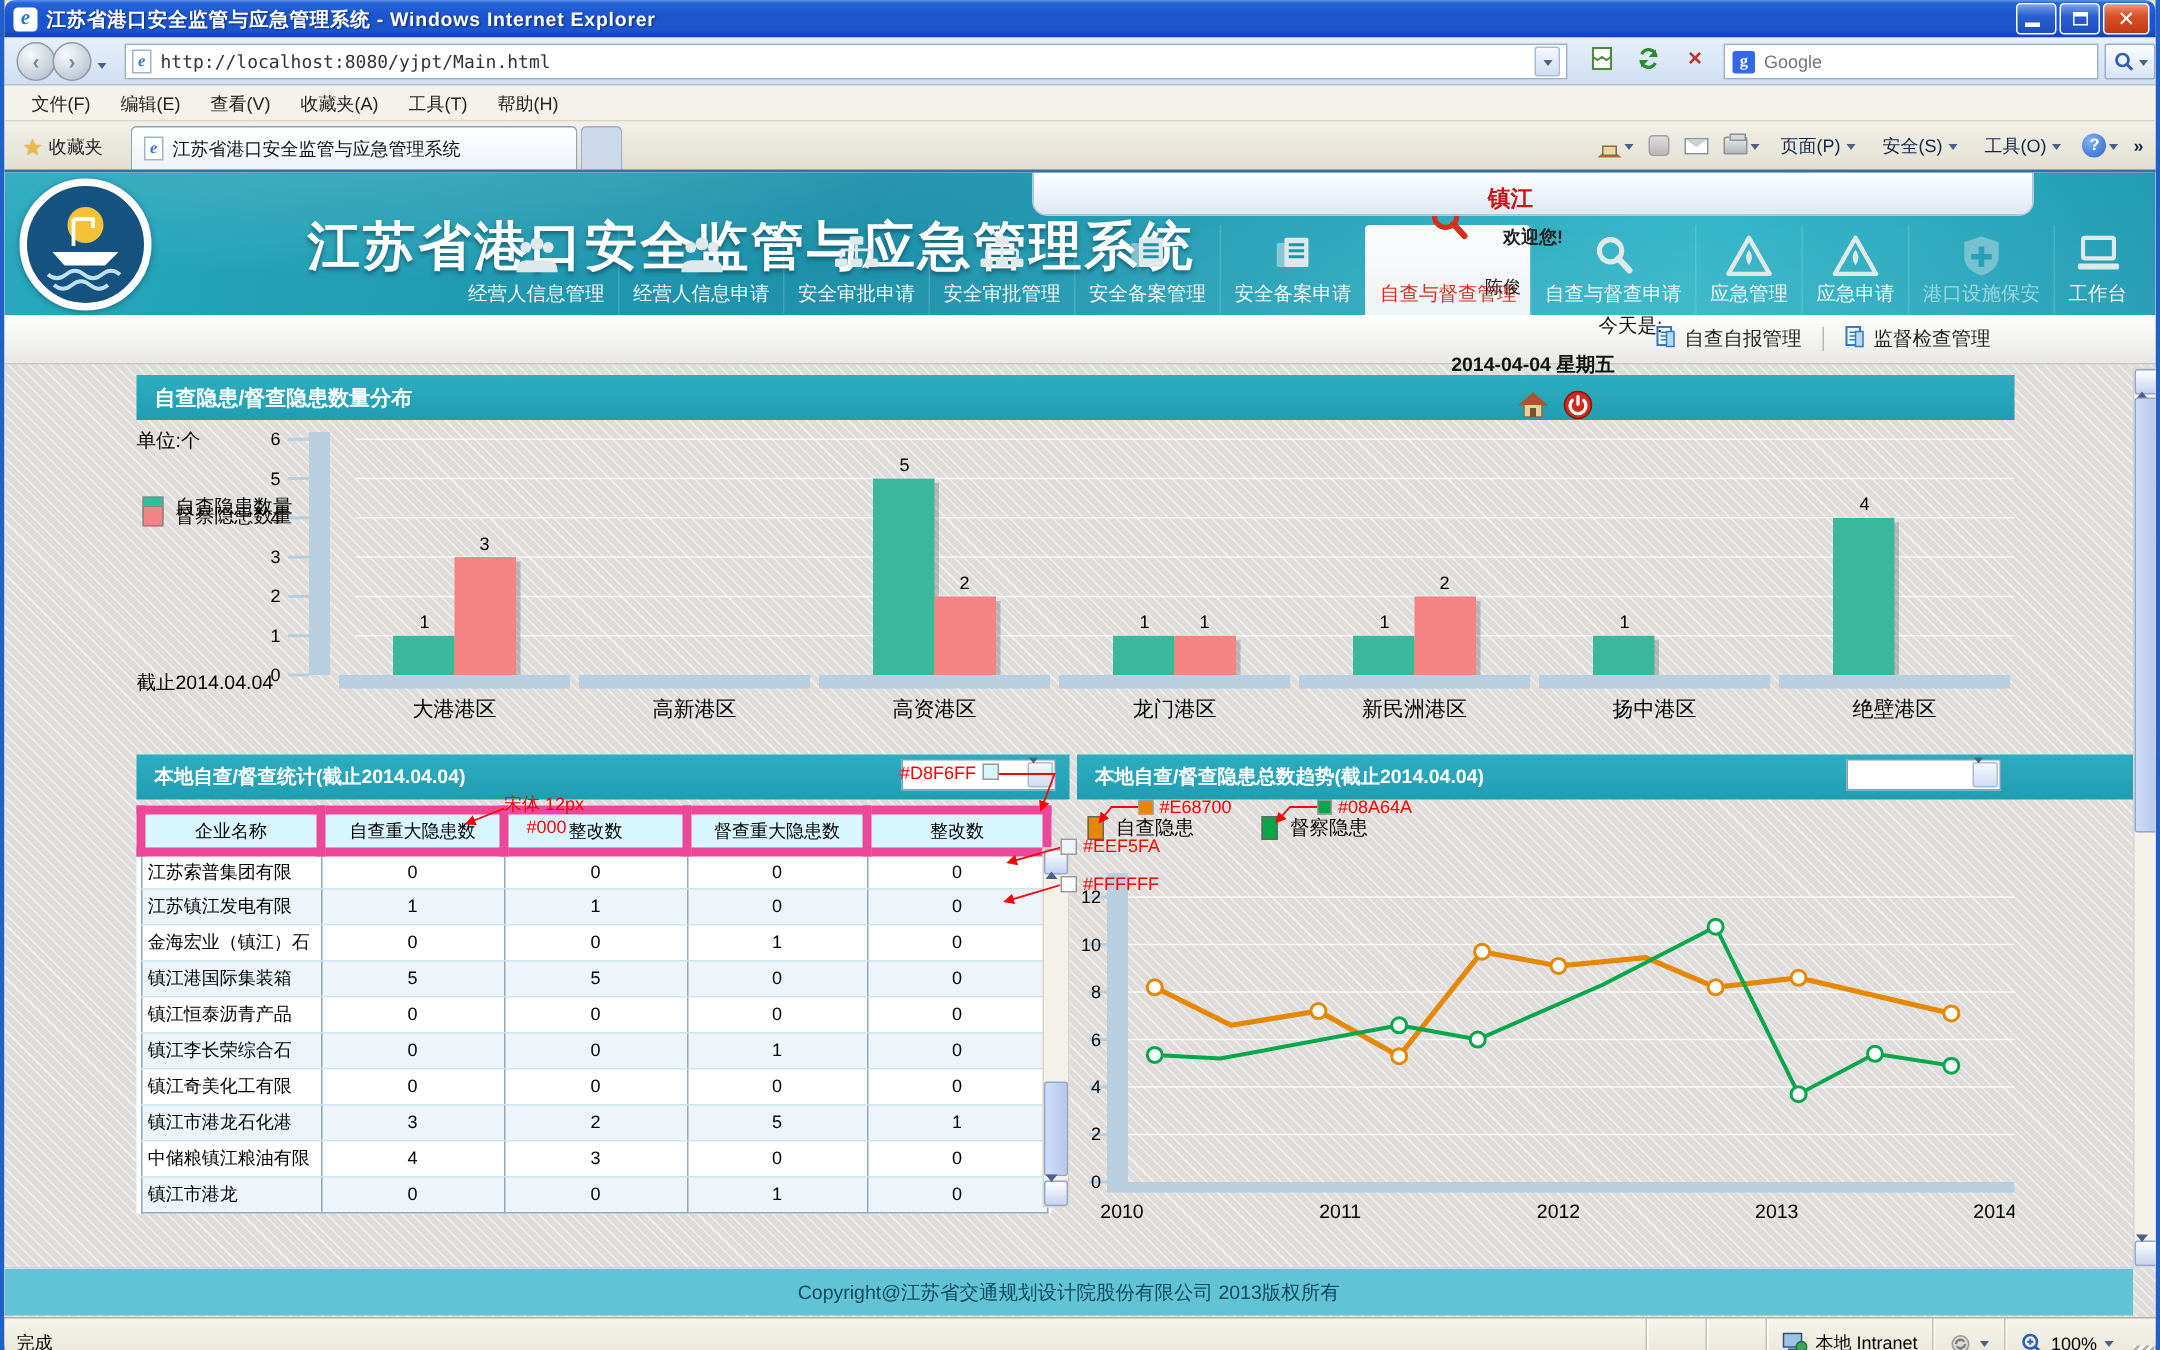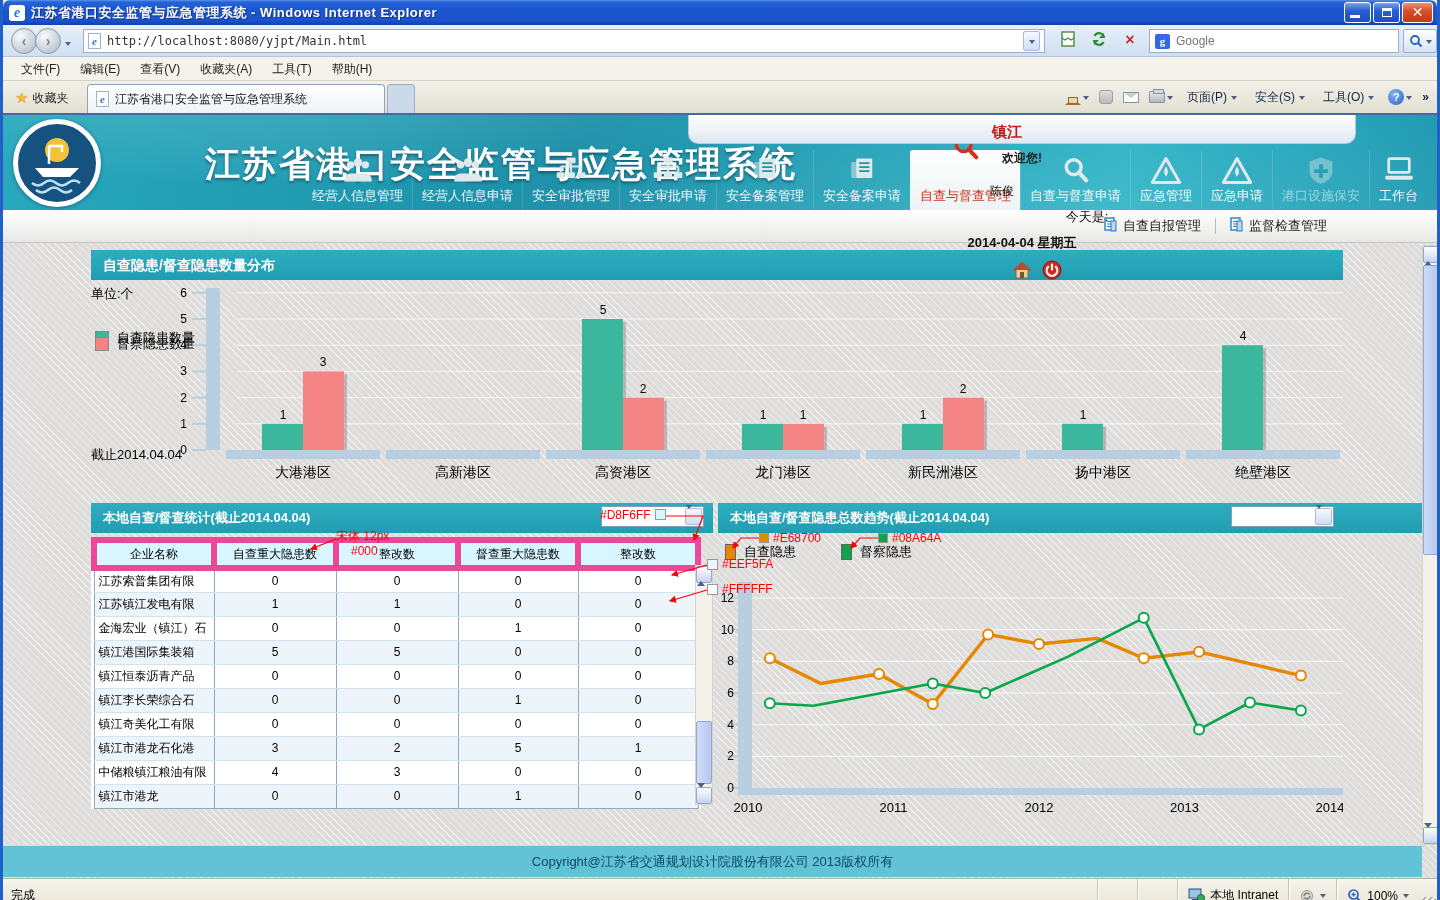--- a/index.html
+++ b/index.html
@@ -353,31 +353,31 @@
             <div class="nav-label">经营人信息申请</div>
           </div>
           <div class="nav-item">
             <span class="nav-ico"><svg viewBox="0 0 30 28" width="36" height="32" fill="currentColor">
                 <rect x="11" y="3" width="8" height="5" rx="1"></rect>
                 <path d="M15 8v3M6 11h18M6 11v5M15 11v5M24 11v5" stroke="currentColor" stroke-width="1.7" fill="none"></path>
                 <rect x="2.5" y="16" width="7" height="5" rx="1"></rect>
                 <rect x="11.5" y="16" width="7" height="5" rx="1"></rect>
                 <rect x="20.5" y="16" width="7" height="5" rx="1"></rect>
               </svg></span>
-            <div class="nav-label">安全审批管理</div>
+            <div class="nav-label">安全审批申请</div>
           </div>
           <div class="nav-item">
             <span class="nav-ico"><svg viewBox="0 0 30 28" width="36" height="32" fill="currentColor">
                 <rect x="11" y="3" width="8" height="5" rx="1"></rect>
                 <path d="M15 8v3M6 11h18M6 11v5M15 11v5M24 11v5" stroke="currentColor" stroke-width="1.7" fill="none"></path>
                 <rect x="2.5" y="16" width="7" height="5" rx="1"></rect>
                 <rect x="11.5" y="16" width="7" height="5" rx="1"></rect>
                 <rect x="20.5" y="16" width="7" height="5" rx="1"></rect>
               </svg></span>
-            <div class="nav-label">安全审批申请</div>
+            <div class="nav-label">安全审批管理</div>
           </div>
           <div class="nav-item">
             <span class="nav-ico"><svg viewBox="0 0 30 28" width="36" height="32" fill="currentColor">
                 <rect x="5.5" y="7" width="10" height="14" rx="1" opacity="0.5"></rect>
                 <rect x="10" y="4" width="14" height="17" rx="1"></rect>
                 <path d="M12.5 8h9M12.5 11.5h9M12.5 15h9" stroke="#1e93ab" stroke-width="1.7" fill="none"></path>
               </svg></span>
             <div class="nav-label">安全备案管理</div>
           </div>
           <div class="nav-item">

